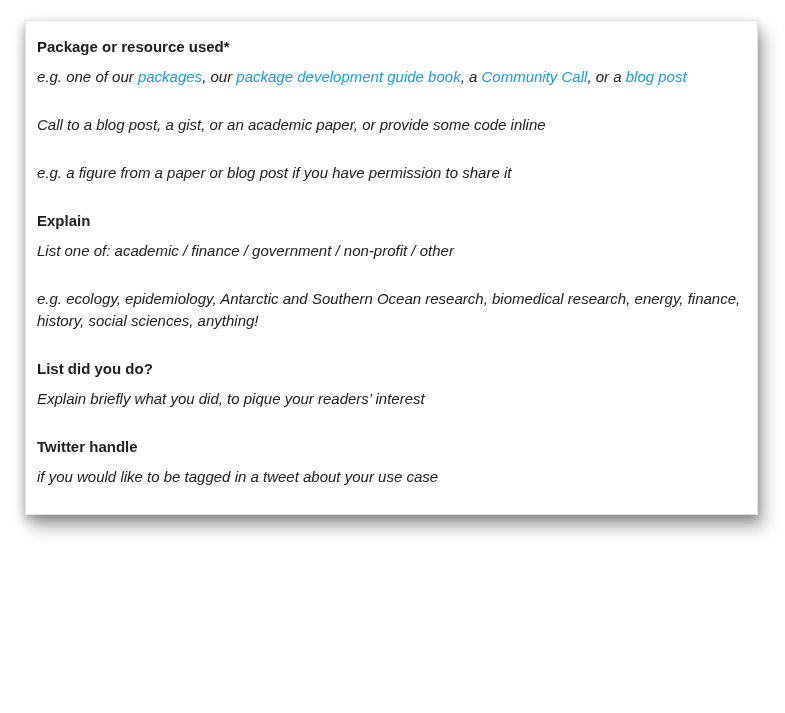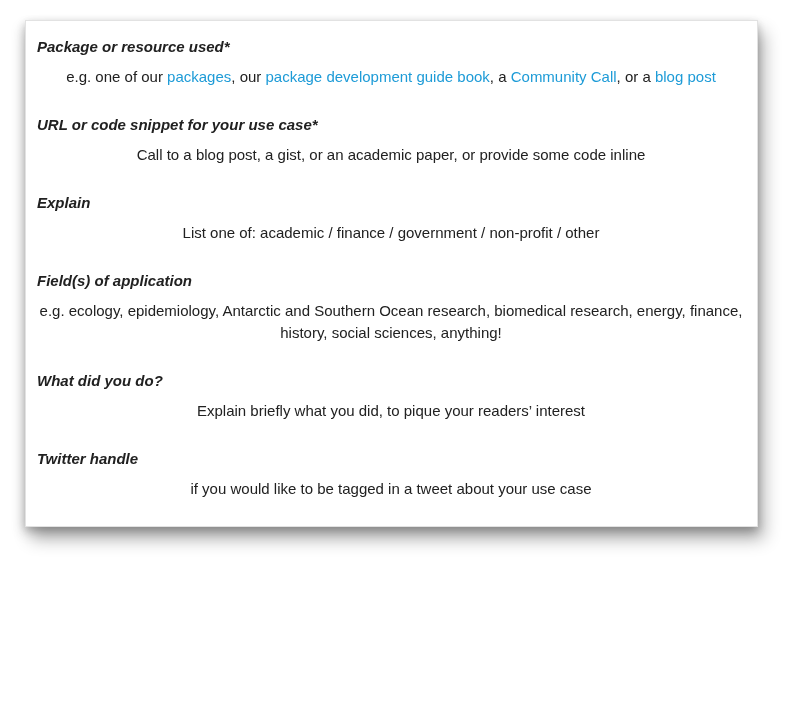--- a/index.html
+++ b/index.html
@@ -29,64 +29,62 @@
   .field { margin: 0; }
   .field p {
     margin: 0;
     font-size: 15px;
     line-height: 22px;
     color: #212121;
   }
   .field .label {
     font-weight: 700;
     margin-bottom: 8px;
-    font-style: italic;
   }
   .field .desc {
+    font-style: italic;
     margin-bottom: 26px;
-    text-align: center;
   }
   .field:last-child .desc { margin-bottom: 4px; }
   a.link {
     color: var(--link-color, #1d9bd7);
     text-decoration: none;
     cursor: pointer;
   }
 </style>
 </head>
 <body>
 
 <div class="page">
   <div class="card">
 
     <section class="field">
       <p class="label">Package or resource used*</p>
       <p class="desc"><span>e.g. one of our </span><a class="link" href="#">packages</a><span>, our </span><a class="link" href="#">package development guide book</a><span>, a </span><a class="link" href="#">Community Call</a><span>, or a </span><a class="link" href="#">blog post</a></p>
     </section>
 
     <section class="field">
-      <p class="label">URL or code snippet for your use case*</p>
       <p class="desc">Call to a blog post, a gist, or an academic paper, or provide some code inline</p>
     </section>
 
     <section class="field">
+      <p class="desc">e.g. a figure from a paper or blog post if you have permission to share it</p>
     </section>
 
     <section class="field">
       <p class="label">Explain</p>
       <p class="desc">List one of: academic / finance / government / non-profit / other</p>
     </section>
 
     <section class="field">
-      <p class="label">Field(s) of application</p>
       <p class="desc">e.g. ecology, epidemiology, Antarctic and Southern Ocean research, biomedical research, energy, finance, history, social sciences, anything!</p>
     </section>
 
     <section class="field">
-      <p class="label">What did you do?</p>
+      <p class="label">List did you do?</p>
       <p class="desc">Explain briefly what you did, to pique your readers’ interest</p>
     </section>
 
 
     <section class="field">
       <p class="label">Twitter handle</p>
       <p class="desc">if you would like to be tagged in a tweet about your use case</p>
     </section>
 
   </div>

